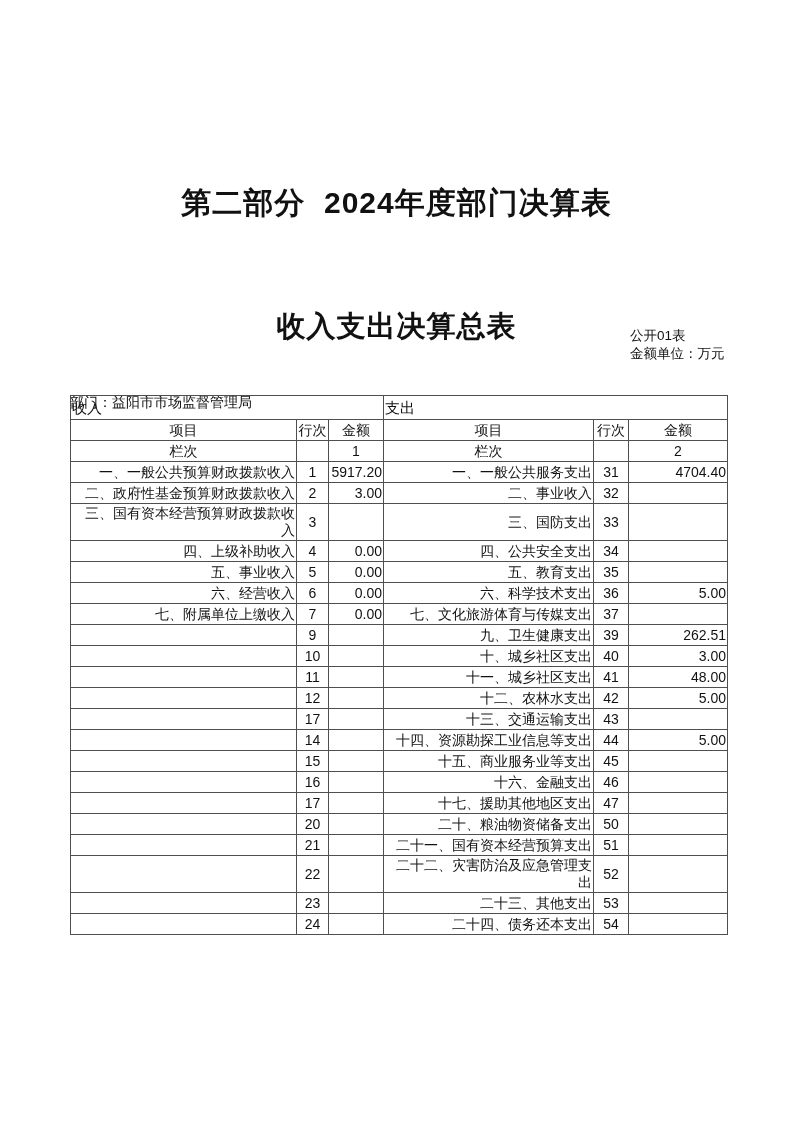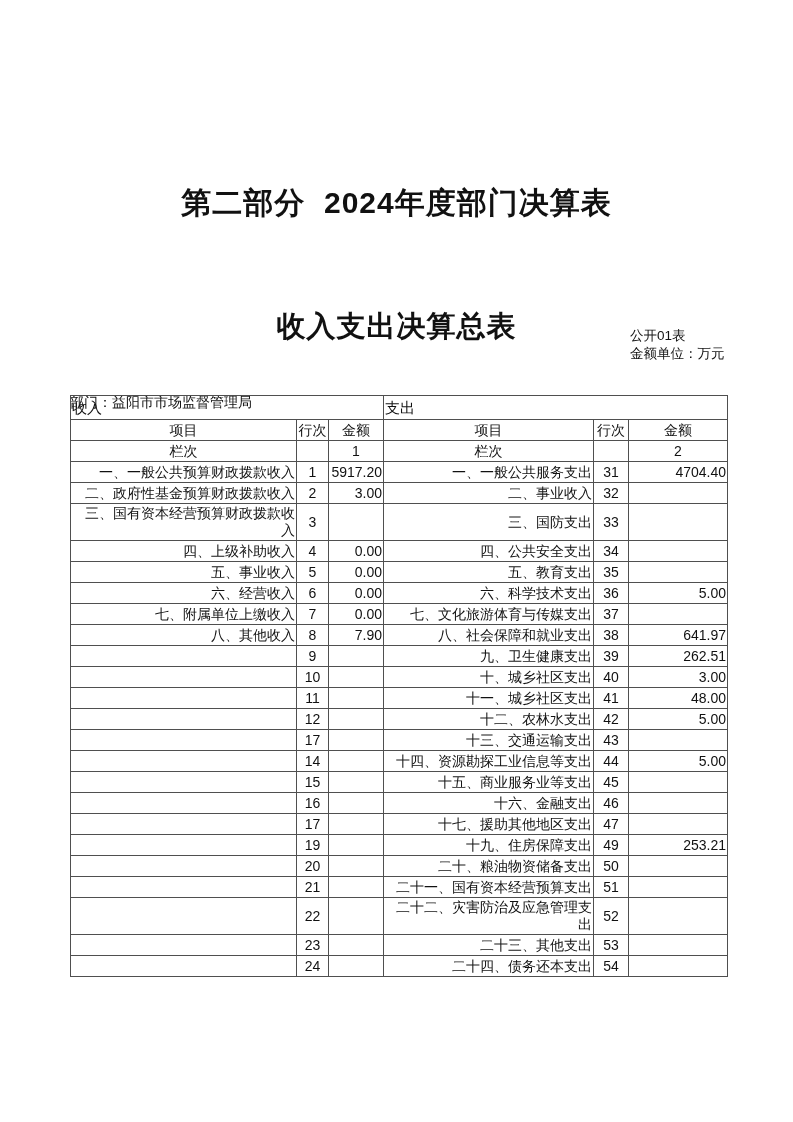--- a/index.html
+++ b/index.html
@@ -162,28 +162,20 @@
         </tr>
         <tr>
           <td class="item">七、附属单位上缴收入</td>
           <td class="no">7</td>
           <td class="amt">0.00</td>
           <td class="item">七、文化旅游体育与传媒支出</td>
           <td class="no">37</td>
           <td class="amt"></td>
         </tr>
         <tr>
-          <td class="item">八、其他收入</td>
-          <td class="no">8</td>
-          <td class="amt">7.90</td>
-          <td class="item">八、社会保障和就业支出</td>
-          <td class="no">38</td>
-          <td class="amt">641.97</td>
-        </tr>
-        <tr>
           <td class="item"></td>
           <td class="no">9</td>
           <td class="amt"></td>
           <td class="item">九、卫生健康支出</td>
           <td class="no">39</td>
           <td class="amt">262.51</td>
         </tr>
         <tr>
           <td class="item"></td>
           <td class="no">10</td>
@@ -243,28 +235,20 @@
         <tr>
           <td class="item"></td>
           <td class="no">17</td>
           <td class="amt"></td>
           <td class="item">十七、援助其他地区支出</td>
           <td class="no">47</td>
           <td class="amt"></td>
         </tr>
         <tr>
           <td class="item"></td>
-          <td class="no">19</td>
-          <td class="amt"></td>
-          <td class="item">十九、住房保障支出</td>
-          <td class="no">49</td>
-          <td class="amt">253.21</td>
-        </tr>
-        <tr>
-          <td class="item"></td>
           <td class="no">20</td>
           <td class="amt"></td>
           <td class="item">二十、粮油物资储备支出</td>
           <td class="no">50</td>
           <td class="amt"></td>
         </tr>
         <tr>
           <td class="item"></td>
           <td class="no">21</td>
           <td class="amt"></td>

